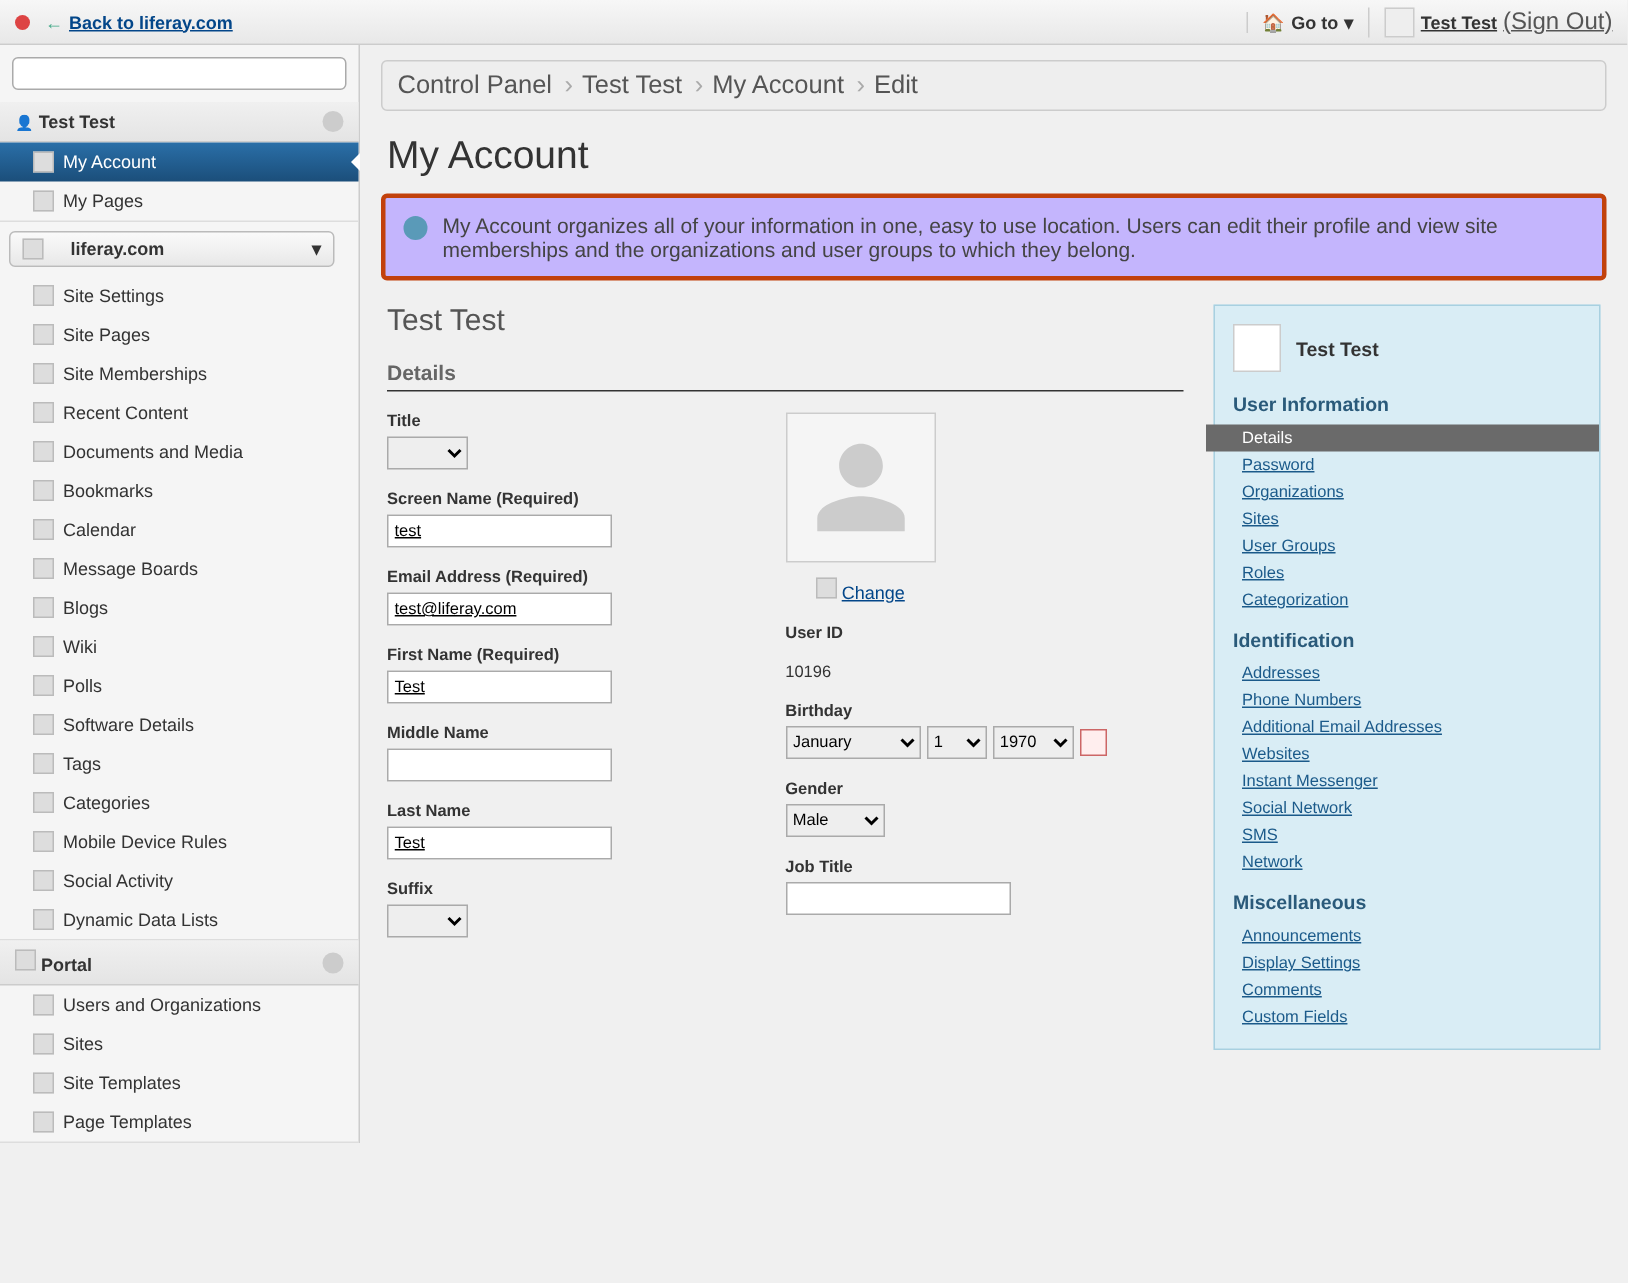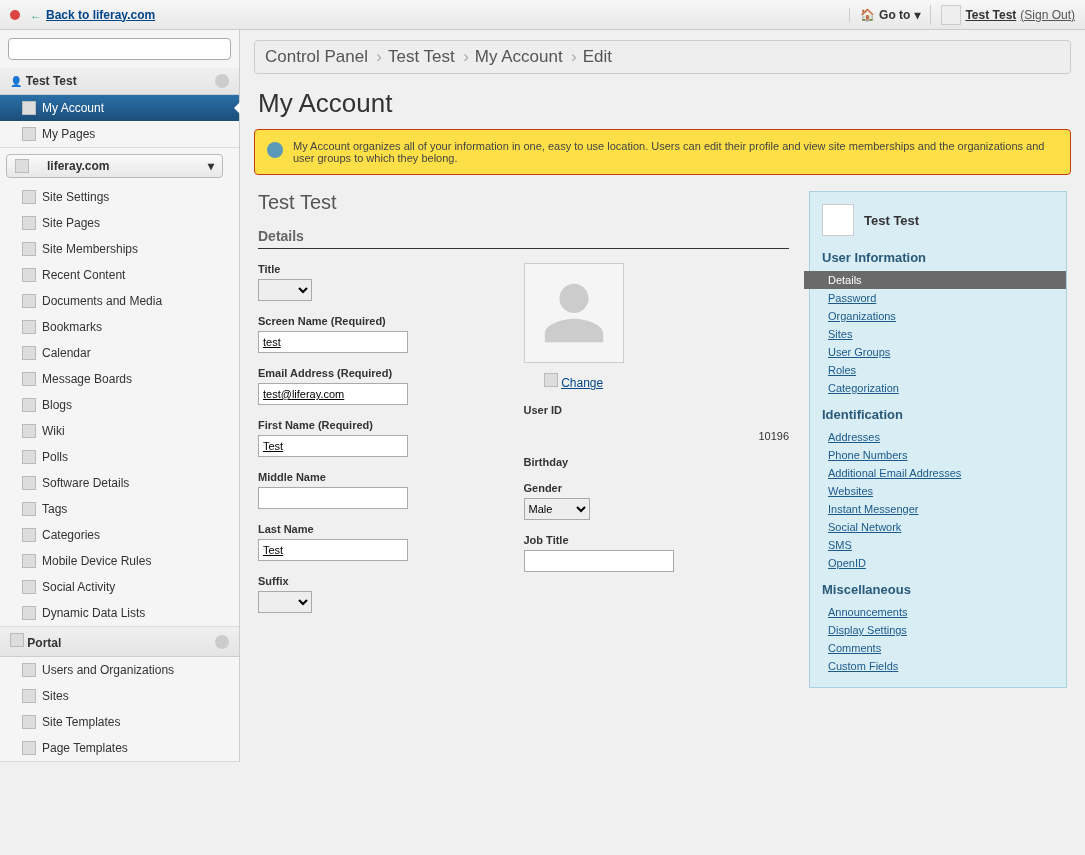--- a/index.html
+++ b/index.html
@@ -28,40 +28,40 @@
 .side-item .icn { width: 14px; height: 14px; display: inline-block; }
 .side-dropdown { background: linear-gradient(#fafafa,#e8e8e8); border: 1px solid #bbb; border-radius: 4px; margin: 6px; padding: 4px 8px; font-weight: bold; display: flex; align-items: center; gap: 18px; }
 
 .main { flex: 1; padding: 0; }
 .breadcrumb { background: #eee; border: 1px solid #ccc; border-radius: 4px; margin: 10px 14px 0 14px; padding: 6px 10px; display: flex; gap: 20px; font-size: 17px; color: #555; }
 .breadcrumb span { position: relative; }
 .breadcrumb span::after { content: '›'; position: absolute; right: -14px; color: #aaa; }
 .breadcrumb span:last-child::after { content: ''; }
 
 .page-title { font-size: 26px; font-weight: normal; color: #333; padding: 14px 18px 10px; }
-.info-box { background: #fde047; border: 1px solid #c2410c; border-radius: 4px; margin: 0 14px 16px 14px; padding: 10px 12px; display: flex; gap: 10px; font-size: 11px; color: #444; }
+.info-box { background: #c4b5fd; border: 3px solid #c2410c; border-radius: 4px; margin: 0 14px 16px 14px; padding: 10px 12px; display: flex; gap: 10px; font-size: 14px; color: #444; }
 .info-box .info-icn { width: 16px; height: 16px; background: #5a9ab8; border-radius: 50%; flex-shrink: 0; margin-top: 2px; }
 
 .content { display: flex; gap: 20px; padding: 0 18px 20px 18px; }
 .form-area { flex: 1; }
 .user-title { font-size: 20px; color: #555; margin-bottom: 14px; }
 .section-title { font-size: 14px; font-weight: bold; color: #666; border-bottom: 1px solid #333; padding-bottom: 4px; margin-bottom: 14px; }
 
 .form-cols { display: flex; }
 .col { flex: 1; }
 .field { margin-bottom: 14px; }
 .field label { font-size: 11px; font-weight: bold; color: #333; display: block; margin-bottom: 4px; }
 .field input[type=text] { width: 150px; height: 22px; border: 1px solid #aaa; padding: 0 4px; font-size: 11px; text-decoration: underline; }
 .field select { height: 22px; border: 1px solid #aaa; background: #eee; font-size: 11px; }
 .sel-sm { width: 54px; }
 .sel-md { width: 90px; }
 .avatar-box { width: 100px; height: 100px; border: 1px solid #ccc; background: #f5f5f5; display: flex; align-items: center; justify-content: center; margin-bottom: 10px; }
 .avatar-box svg { width: 70px; height: 70px; fill: #ccc; }
 .change-link { text-align: center; width: 100px; margin-bottom: 14px; }
-.static-val { font-size: 11px; color: #333; margin-top: 14px; text-align: right; }
+.static-val { font-size: 11px; color: #333; margin-top: 14px; }
 .bday-row { display: flex; gap: 4px; align-items: center; }
 .cal-icn { width: 18px; height: 18px; border: 1px solid #c66; background: #fee; }
 
 .right-panel { width: 258px; background: #d9edf5; border: 1px solid #a8d0e0; padding: 12px; }
 .rp-user { display: flex; align-items: center; gap: 10px; margin-bottom: 14px; }
 .rp-avatar { width: 32px; height: 32px; background: #fff; border: 1px solid #ccc; }
 .rp-name { font-weight: bold; font-size: 13px; color: #333; }
 .rp-section { font-weight: bold; font-size: 13px; color: #2a5a7a; margin: 10px 0 6px 0; }
 .rp-link { display: block; padding: 3px 6px; font-size: 11px; color: #1b5a8a; text-decoration: underline; cursor: pointer; }
 .rp-link.active { background: #6a6a6a; color: #fff; text-decoration: none; margin-left: -18px; padding-left: 24px; margin-right: -12px; }
@@ -80,21 +80,21 @@
   <a class="back">Back to liferay.com</a>
   <div class="spacer"></div>
   <div class="goto">
     <span>🏠</span>
     <span>Go to</span>
     <span>▾</span>
   </div>
   <div class="user">
     <div class="avatar-sm"></div>
     <a style="font-weight:bold; color:#333;">Test Test</a>
-    <a style="font-size:12px; color:#555;">(Sign Out)</a>
+    <a style="font-size:16px; color:#555;">(Sign Out)</a>
   </div>
 </div>
 
 <div class="container">
   <div class="sidebar">
     <div class="search-box">
       <input type="text" placeholder="" style="">
     </div>
 
     <div class="side-section">
@@ -280,20 +280,26 @@
             <div class="change-link">
               <span class="icn icn-generic"></span>
               <a>Change</a>
             </div>
             <div class="field">
               <label>User ID</label>
               <div class="static-val">10196</div>
             </div>
             <div class="field">
               <label>Birthday</label>
+              <div class="bday-row">
+                <select class="sel-md"><option>January</option></select>
+                <select style="width:40px"><option>1</option></select>
+                <select style="width:54px"><option>1970</option></select>
+                <div class="cal-icn"></div>
+              </div>
             </div>
             <div class="field">
               <label>Gender</label>
               <select style="width:66px"><option>Male</option></select>
             </div>
             <div class="field">
               <label>Job Title</label>
               <input type="text" value="" style="">
             </div>
           </div>
@@ -317,21 +323,21 @@
           </div>
         <div class="rp-section">Identification</div>
         <div id="rp-ident">
             <a class="rp-link">Addresses</a>
             <a class="rp-link">Phone Numbers</a>
             <a class="rp-link">Additional Email Addresses</a>
             <a class="rp-link">Websites</a>
             <a class="rp-link">Instant Messenger</a>
             <a class="rp-link">Social Network</a>
             <a class="rp-link">SMS</a>
-            <a class="rp-link">OpenID</a>
+            <a class="rp-link">Network</a>
           </div>
         <div class="rp-section">Miscellaneous</div>
         <div id="rp-misc">
             <a class="rp-link">Announcements</a>
             <a class="rp-link">Display Settings</a>
             <a class="rp-link">Comments</a>
             <a class="rp-link">Custom Fields</a>
           </div>
       </div>
     </div>

